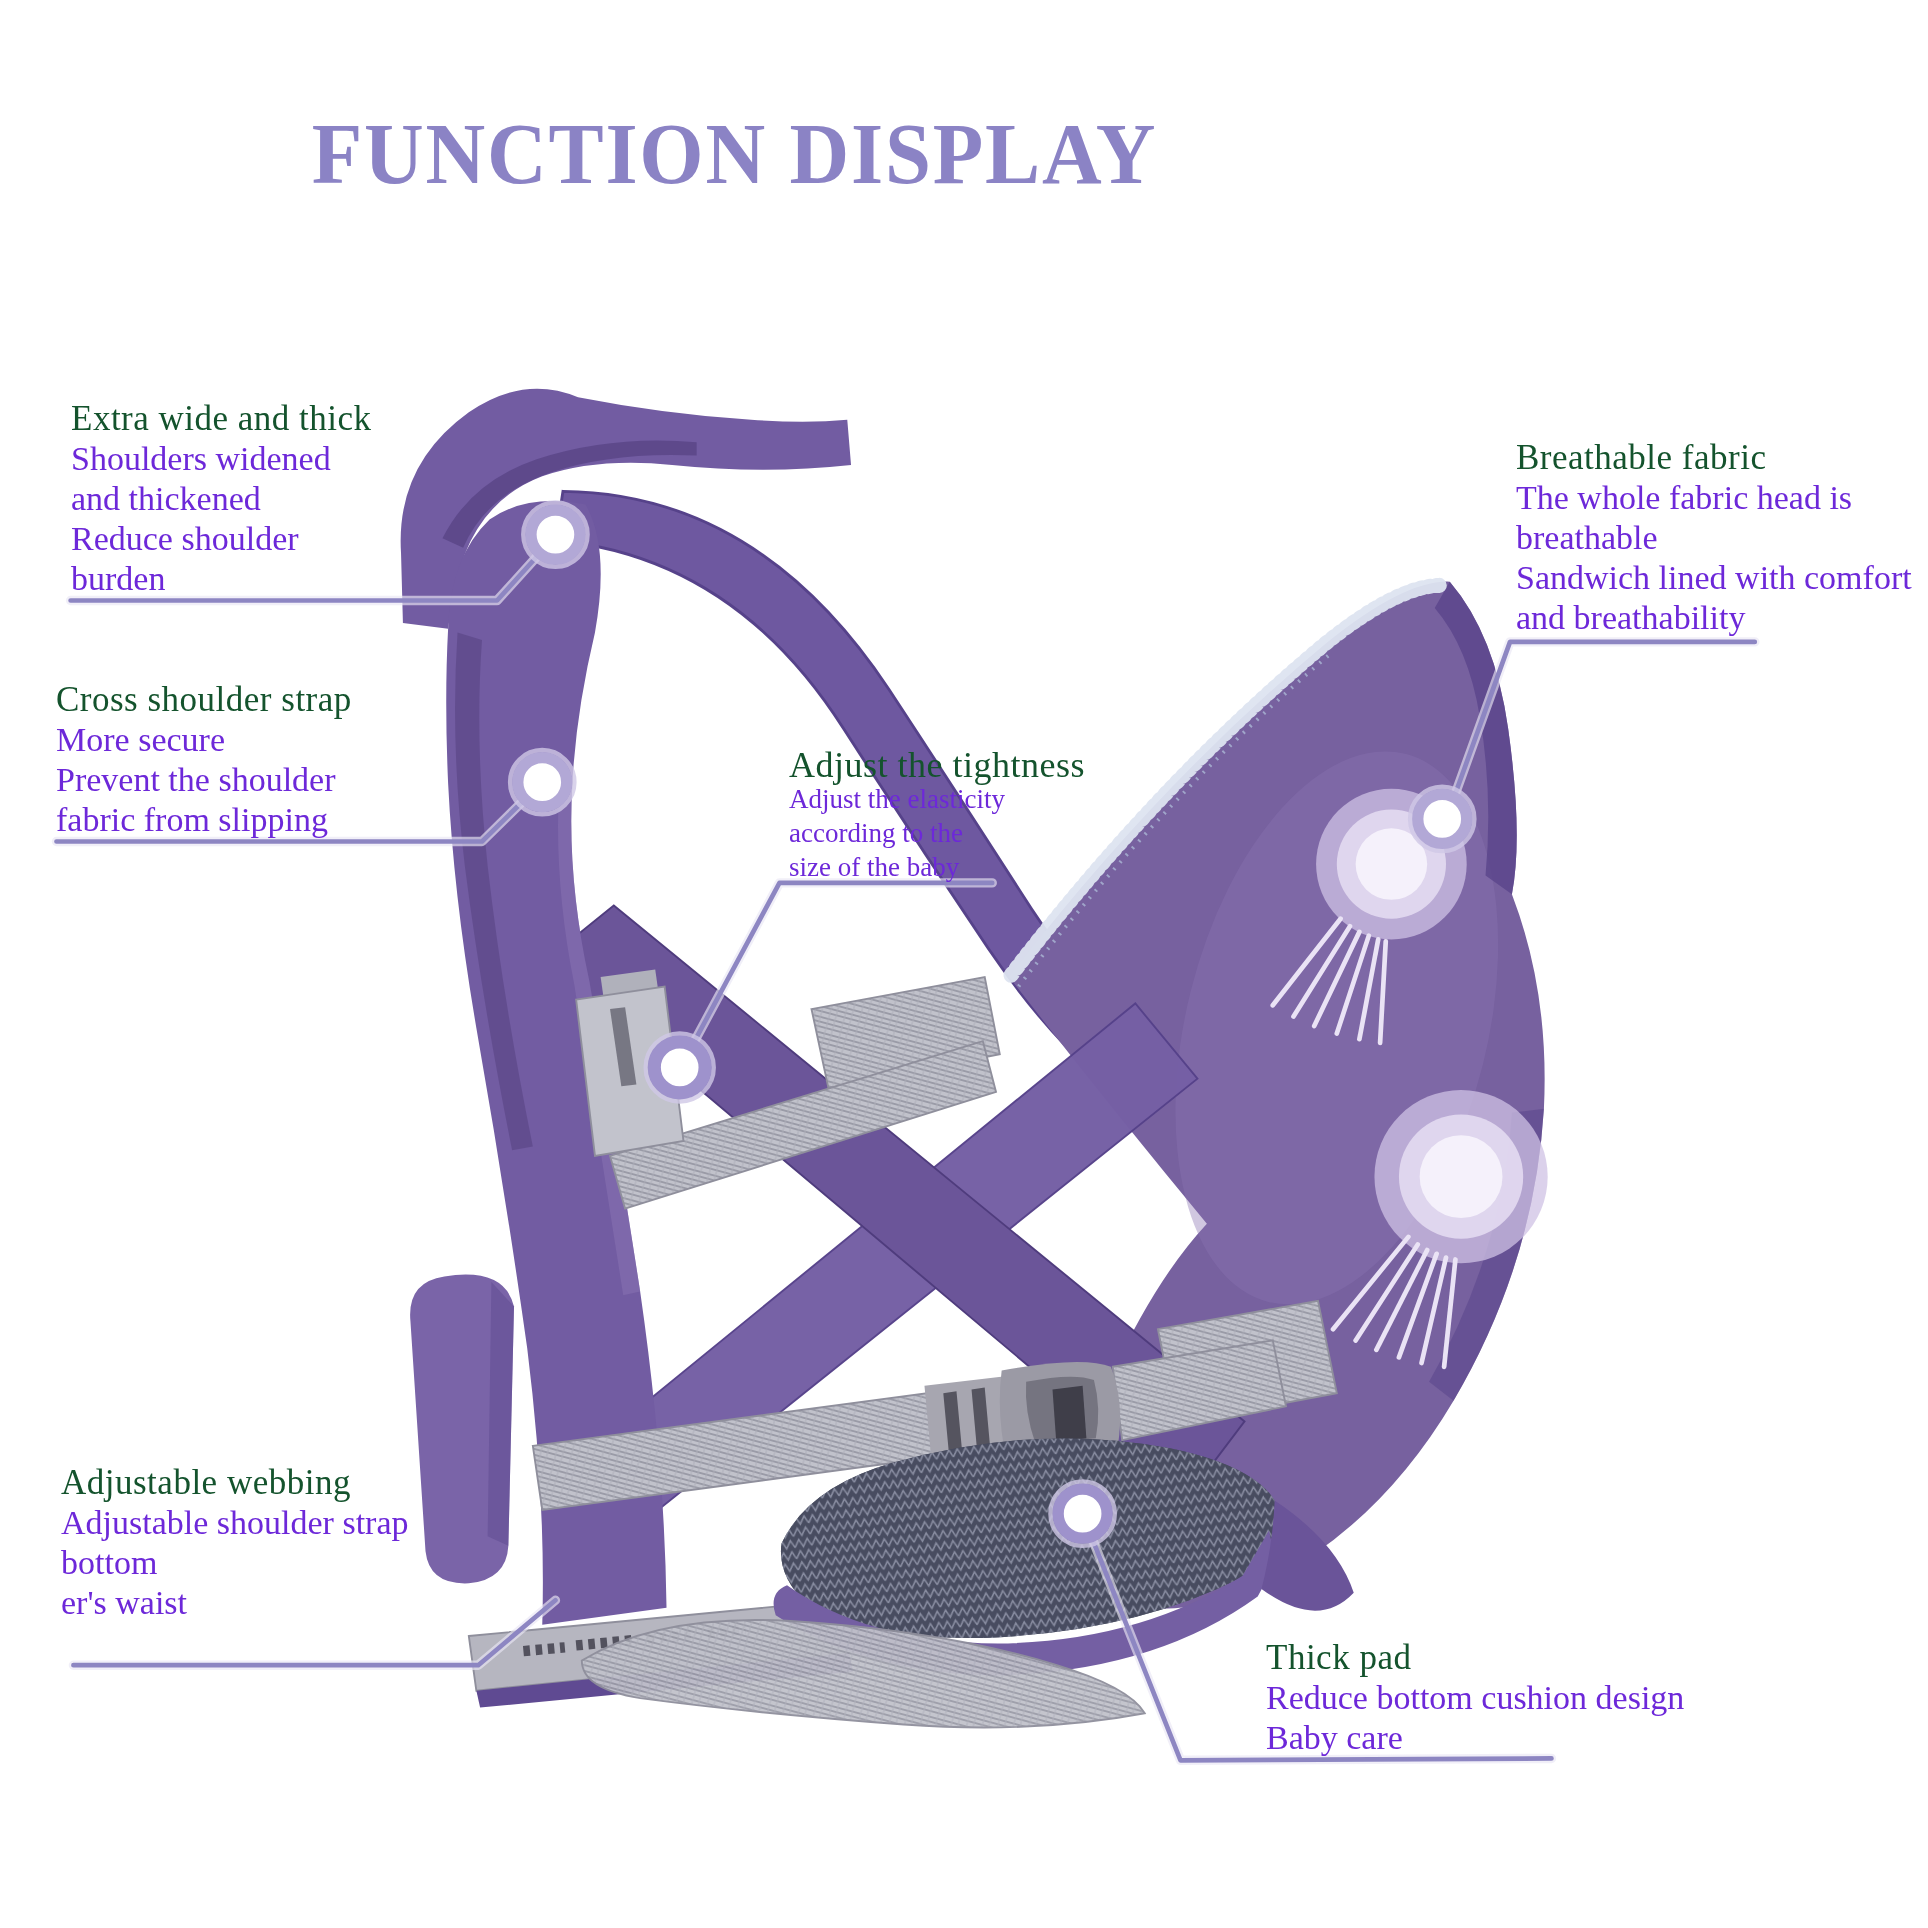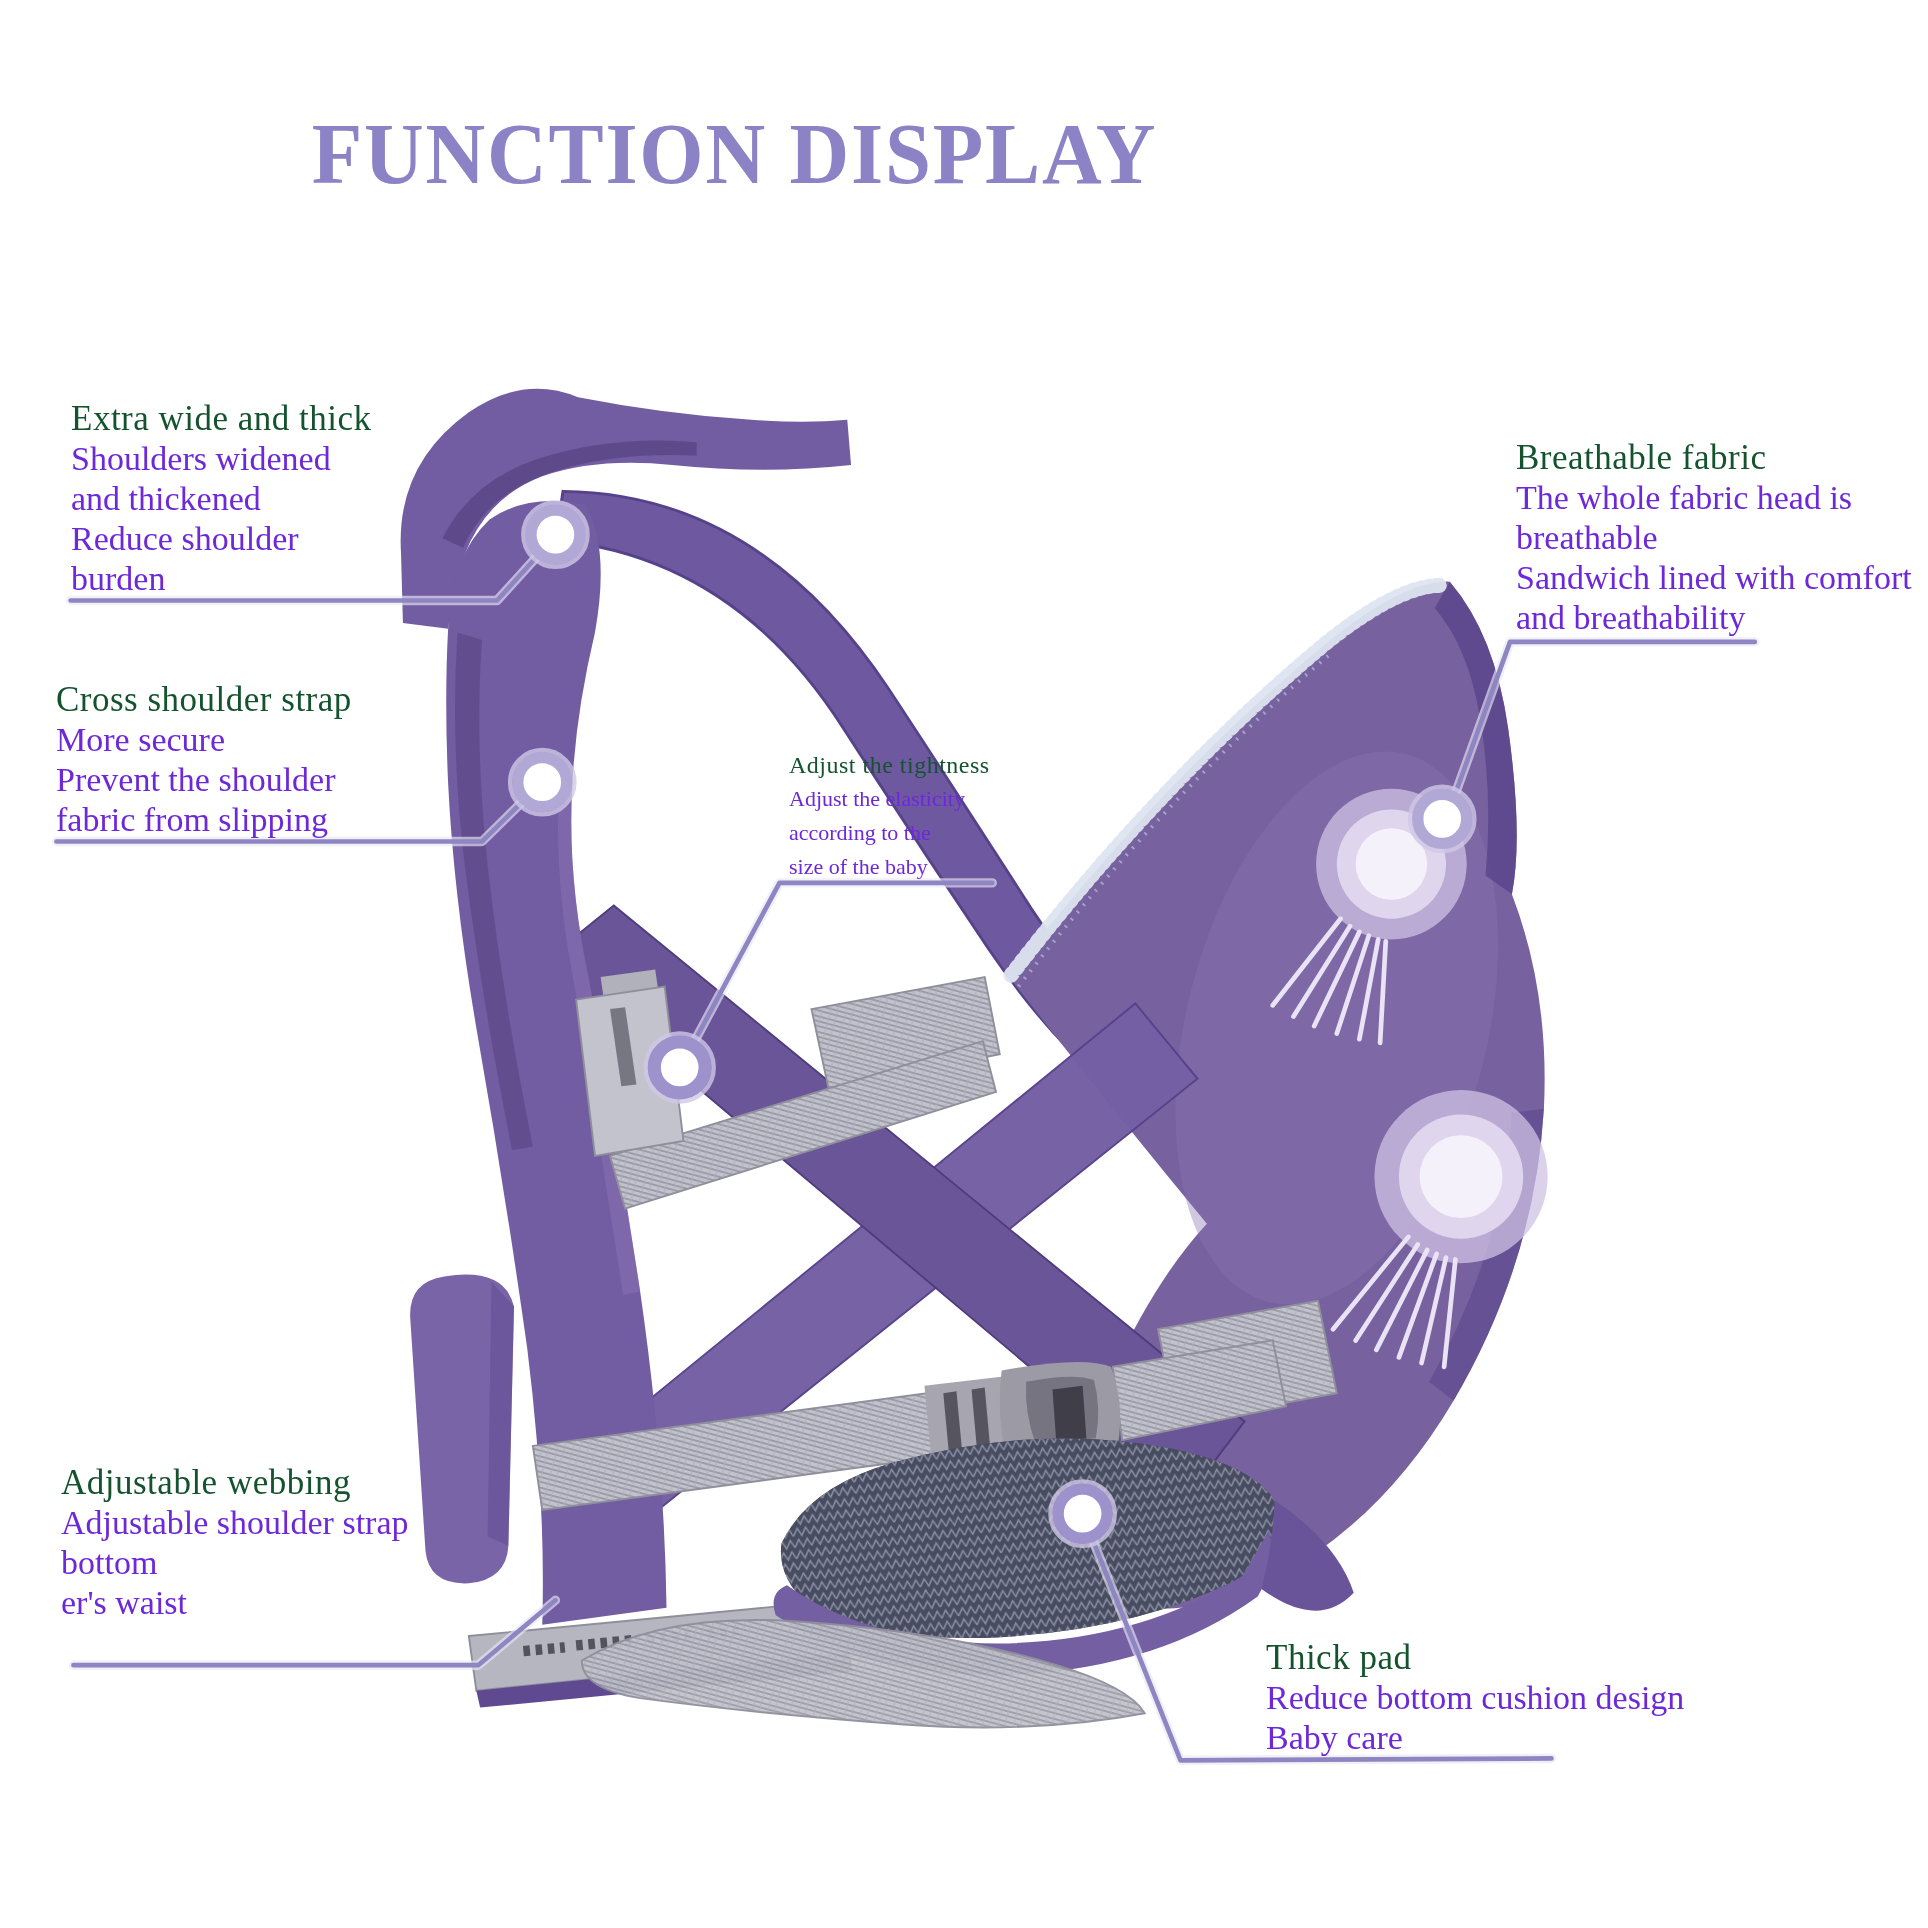--- a/index.html
+++ b/index.html
@@ -9,22 +9,22 @@
   }
   .main-title{
     position:absolute;left:160px;top:73px;width:1149px;text-align:center;
     font-size:87px;font-weight:bold;letter-spacing:1.9px;color:#8b83c5;
     transform:scaleX(.95);transform-origin:center;white-space:nowrap;
   }
   .carrier-svg{position:absolute;left:0;top:0;width:1928px;height:1928px;}
   .callout{position:absolute;white-space:nowrap;}
   .callout .hd{font-size:35px;line-height:40px;color:#14532d;letter-spacing:0.5px;}
   .callout .ln{font-size:34px;line-height:40px;color:#6d28d9;}
-  .callout.small .hd{font-size:24px;line-height:34px;}
-  .callout.small .ln{font-size:22px;line-height:34px;}
+  .callout.small .hd{font-size:36px;line-height:34px;}
+  .callout.small .ln{font-size:27px;line-height:34px;}
   .c1{left:71px;top:369px;}
   .c2{left:56px;top:650px;}
   .c3{left:789px;top:718px;}
   .c4{left:1516px;top:408px;}
   .c5{left:61px;top:1433px;}
   .c6{left:1266px;top:1608px;}
 </style>
 </head>
 <body>
 

